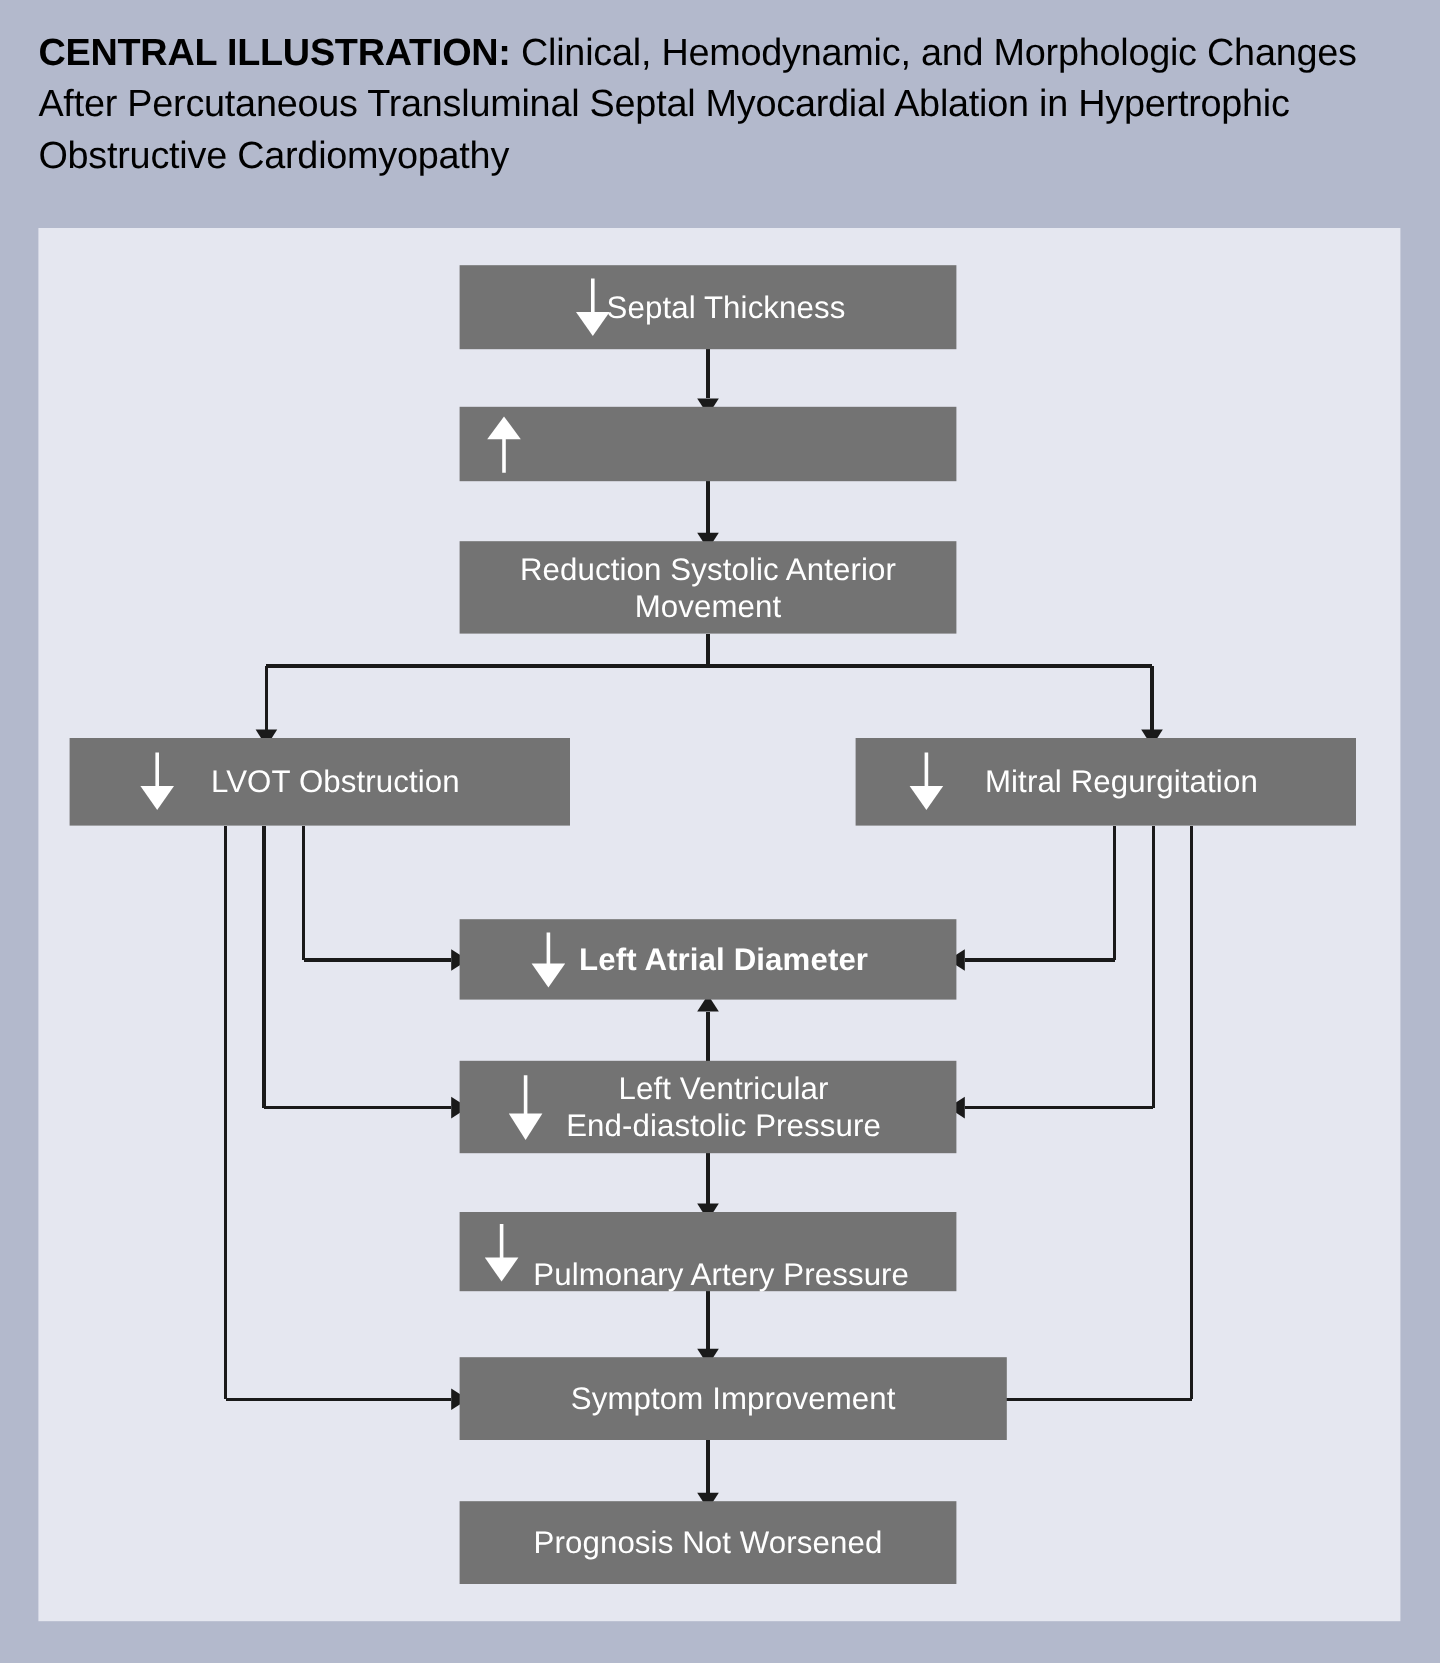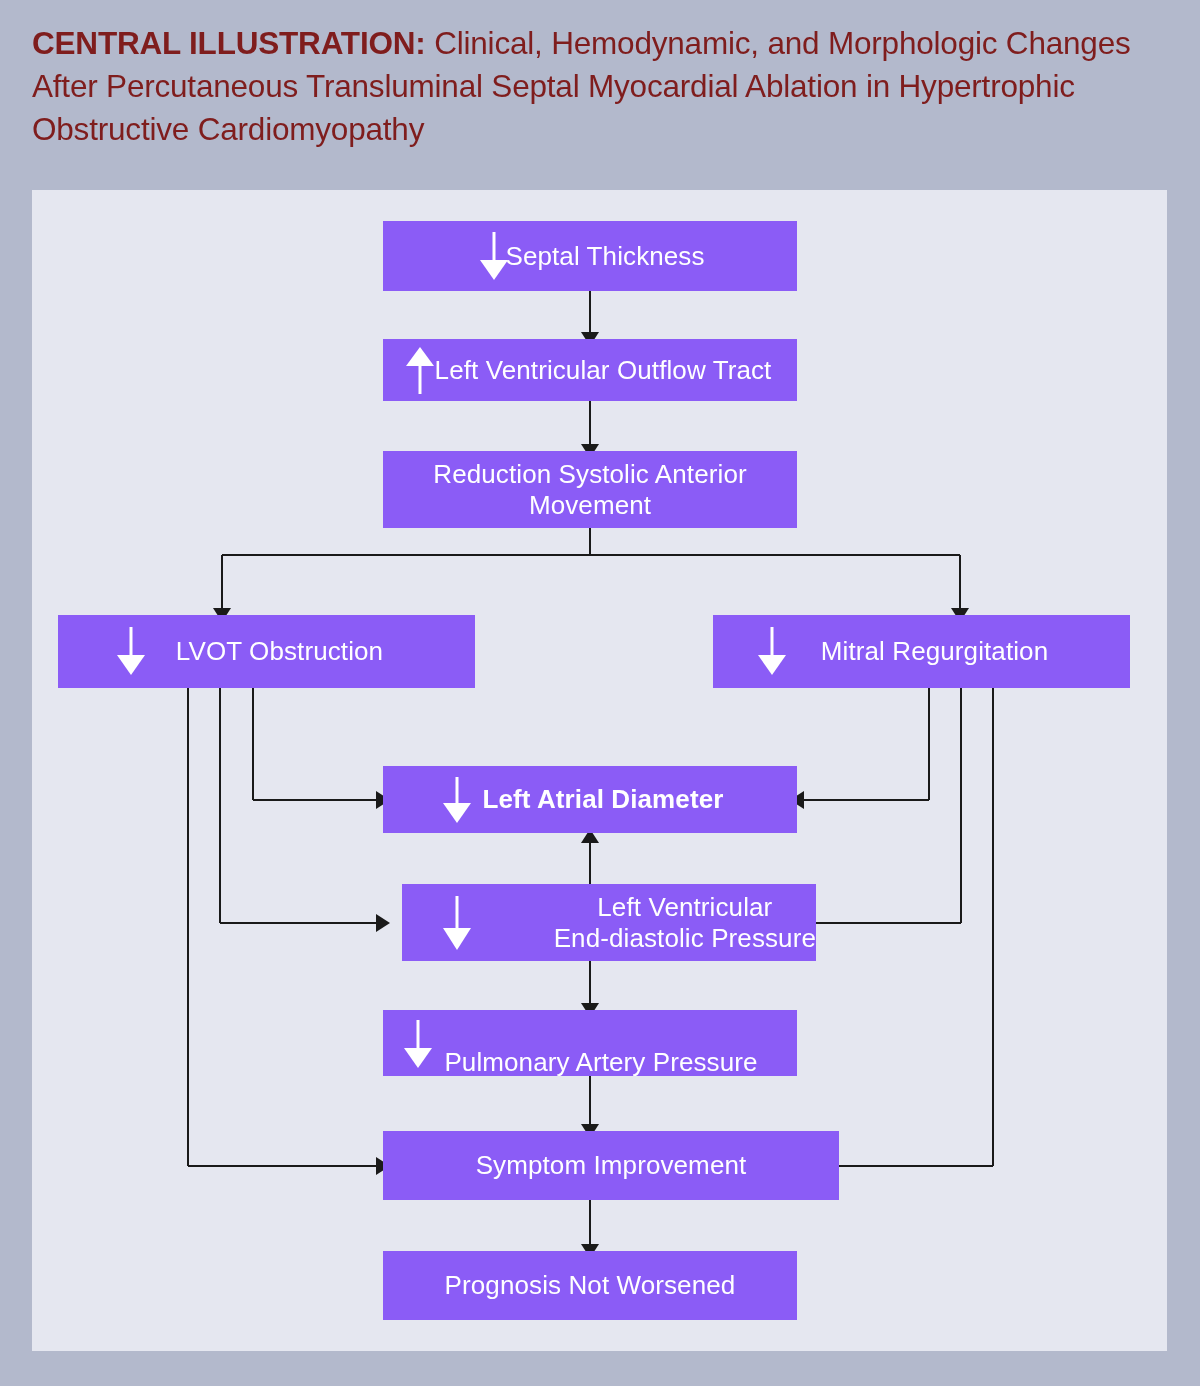--- a/index.html
+++ b/index.html
@@ -15,21 +15,21 @@
     overflow: hidden;
     position: relative;
   }
 
   
   #title-block {
     position: absolute;
     left: 32px;
     top: 22px;
     width: 1140px;
-    color: #7f1d1d;
+    color: #000000;
     font-size: 31.5px;
     line-height: 1.37;
     letter-spacing: -0.2px;
     font-weight: 400;
   }
   #title-block .lead {
     font-weight: 700;
   }
 
   
@@ -47,21 +47,21 @@
     position: absolute;
     left: 0;
     top: 0;
     width: 1135px;
     height: 1161px;
   }
 
   
   .node {
     position: absolute;
-    background: #8b5cf6;
+    background: #737373;
     box-sizing: border-box;
     display: flex;
     align-items: center;
     justify-content: center;
     color: #ffffff;
     font-size: 26px;
     letter-spacing: 0.1px;
     line-height: 1.18;
     text-align: center;
     z-index: 3;
@@ -79,21 +79,21 @@
     pointer-events: none;
   }
 
   
   #n-septal        { left: 351px; top: 31px;  width: 414px; height: 70px; }
   #n-lvot-tract    { left: 351px; top: 149px; width: 414px; height: 62px; }
   #n-sam           { left: 351px; top: 261px; width: 414px; height: 77px; }
   #n-lvot-obstr    { left: 26px;  top: 425px; width: 417px; height: 73px; }
   #n-mitral        { left: 681px; top: 425px; width: 417px; height: 73px; }
   #n-la-diameter   { left: 351px; top: 576px; width: 414px; height: 67px; font-weight: bold; }
-  #n-lvedp         { left: 370px; top: 694px; width: 414px; height: 77px; justify-content: flex-end; }
+  #n-lvedp         { left: 351px; top: 694px; width: 414px; height: 77px; }
   #n-pap           { left: 351px; top: 820px; width: 414px; height: 66px; }
   #n-symptom       { left: 351px; top: 941px; width: 456px; height: 69px; }
   #n-prognosis     { left: 351px; top: 1061px; width: 414px; height: 69px; }
 
   
   #n-septal .label      { padding-left: 30px; }
   #n-lvot-tract .label  { padding-left: 26px; }
   #n-lvot-obstr .label  { padding-left: 26px; }
   #n-mitral .label      { padding-left: 26px; }
   #n-la-diameter .label { padding-left: 26px; }
@@ -176,21 +176,20 @@
       <path d="M3,30 L31,30 L17,50 z" fill="#ffffff"></path>
     </svg>
     <span class="label">Septal Thickness</span>
   </div>
 
   <div class="node" id="n-lvot-tract">
     <svg class="node-arrow" width="34" height="50" viewBox="0 0 34 50" style="left:20px; top:7px;">
       <line x1="17" y1="18" x2="17" y2="48" stroke="#ffffff" stroke-width="3"></line>
       <path d="M3,20 L31,20 L17,1 z" fill="#ffffff"></path>
     </svg>
-    <span class="label">Left Ventricular Outflow Tract</span>
   </div>
 
   <div class="node" id="n-sam">
     <span class="label">Reduction Systolic Anterior
 Movement</span>
   </div>
 
   <div class="node" id="n-lvot-obstr">
     <svg class="node-arrow" width="34" height="52" viewBox="0 0 34 52" style="left:56px; top:10px;">
       <line x1="17" y1="2" x2="17" y2="32" stroke="#ffffff" stroke-width="3"></line>

